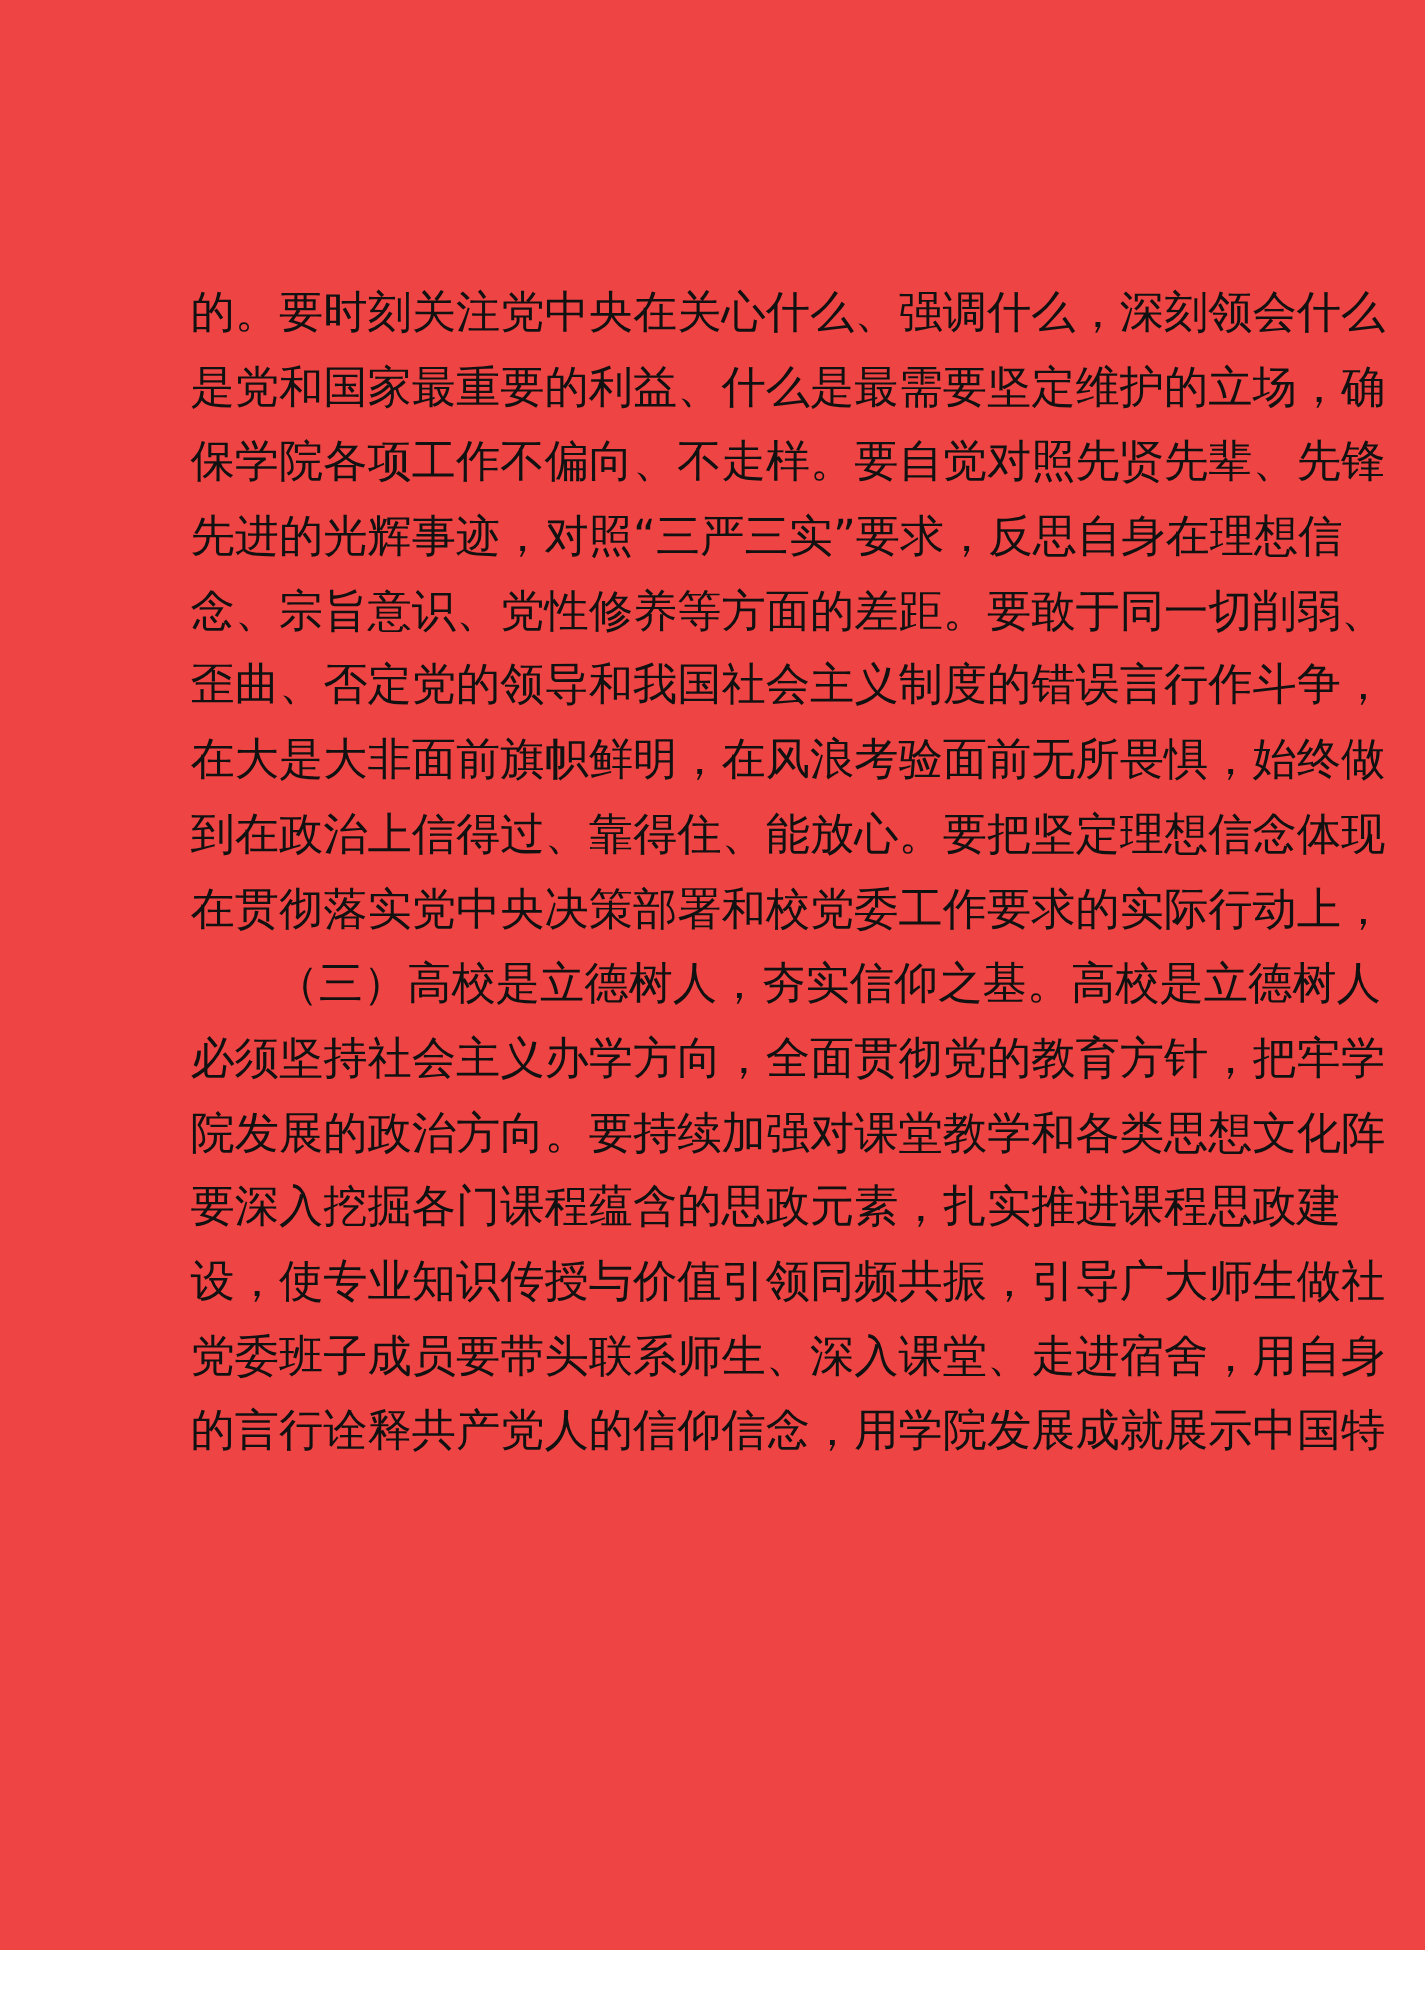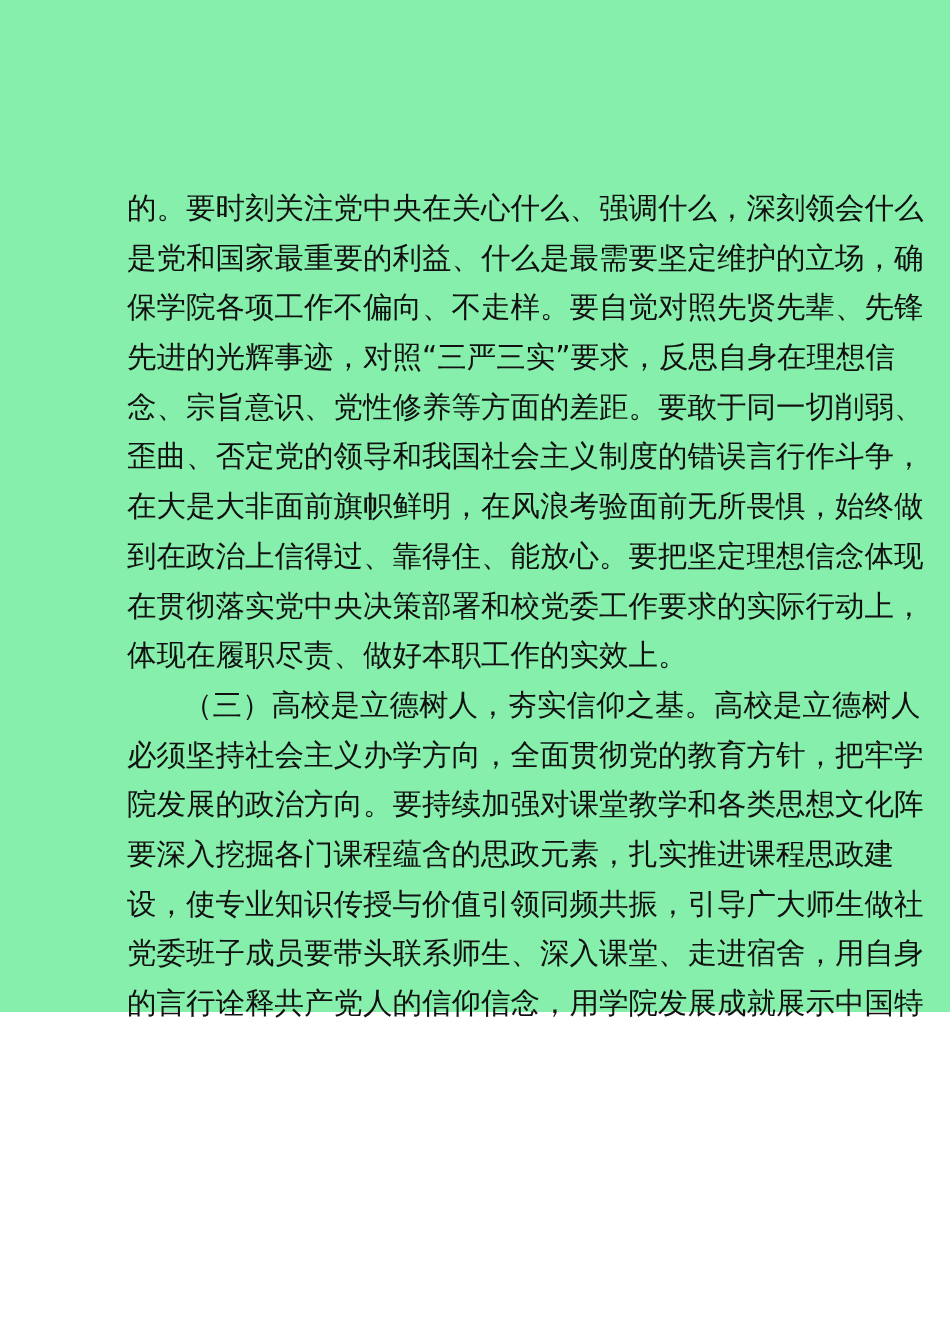--- a/index.html
+++ b/index.html
@@ -11,22 +11,22 @@
       width: 950px;
       height: 1344px;
       position: relative;
       overflow: hidden;
     }
     .page {
       position: absolute;
       left: 0;
       top: 0;
       width: 950px;
-      height: 1012px;
-      background: #86efac;
+      height: 1300px;
+      background: #ef4444;
     }
     .text-block {
       position: absolute;
       left: 127px;
       top: 184px;
       width: 706px;
     }
     .line {
       display: block;
       height: 49.7px;
@@ -55,21 +55,20 @@
     <div>
       <span class="line">的。要时刻关注党中央在关心什么、强调什么，深刻领会什么</span>
       <span class="line">是党和国家最重要的利益、什么是最需要坚定维护的立场，确</span>
       <span class="line">保学院各项工作不偏向、不走样。要自觉对照先贤先辈、先锋</span>
       <span class="line">先进的光辉事迹，对照“三严三实”要求，反思自身在理想信</span>
       <span class="line">念、宗旨意识、党性修养等方面的差距。要敢于同一切削弱、</span>
       <span class="line">歪曲、否定党的领导和我国社会主义制度的错误言行作斗争，</span>
       <span class="line">在大是大非面前旗帜鲜明，在风浪考验面前无所畏惧，始终做</span>
       <span class="line">到在政治上信得过、靠得住、能放心。要把坚定理想信念体现</span>
       <span class="line">在贯彻落实党中央决策部署和校党委工作要求的实际行动上，</span>
-      <span class="line last">体现在履职尽责、做好本职工作的实效上。</span>
     </div>
 
     <div>
       <span class="line indent">（三）高校是立德树人，夯实信仰之基。高校是立德树人</span>
       <span class="line">必须坚持社会主义办学方向，全面贯彻党的教育方针，把牢学</span>
       <span class="line">院发展的政治方向。要持续加强对课堂教学和各类思想文化阵</span>
       <span class="line">要深入挖掘各门课程蕴含的思政元素，扎实推进课程思政建</span>
       <span class="line">设，使专业知识传授与价值引领同频共振，引导广大师生做社</span>
       <span class="line">党委班子成员要带头联系师生、深入课堂、走进宿舍，用自身</span>
       <span class="line">的言行诠释共产党人的信仰信念，用学院发展成就展示中国特</span>

